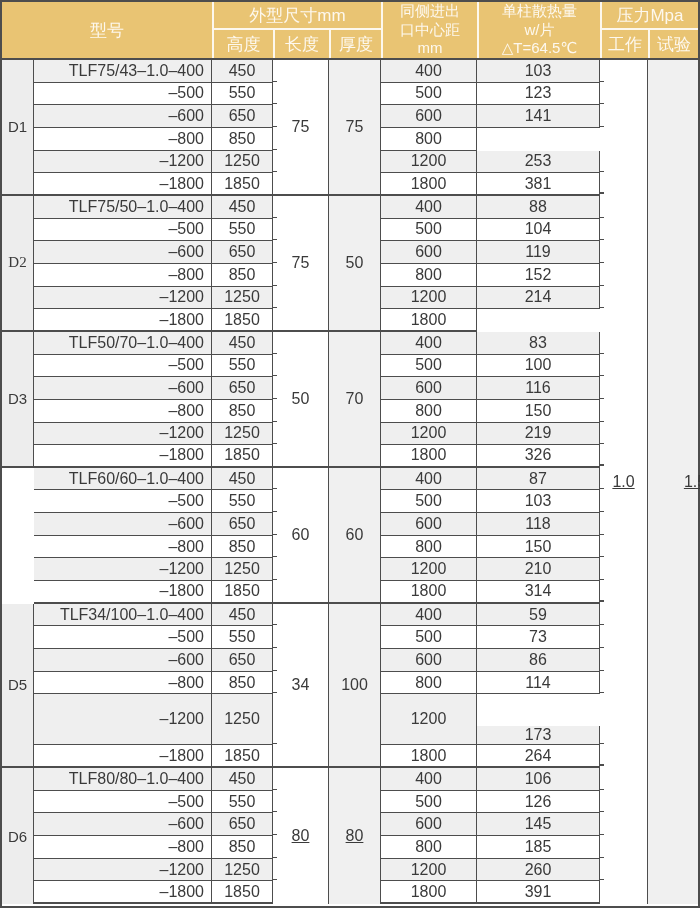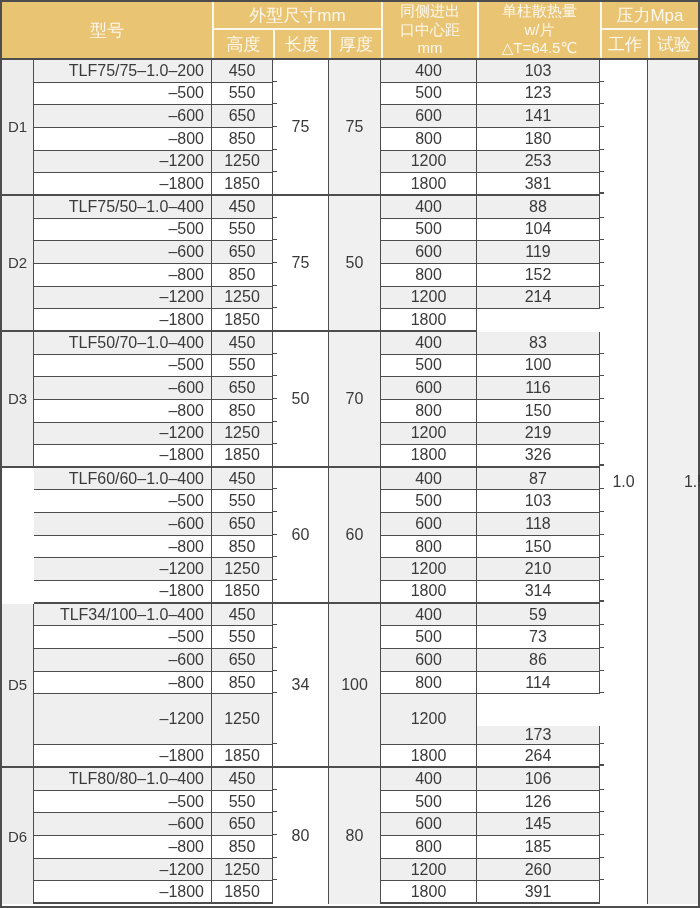--- a/index.html
+++ b/index.html
@@ -80,21 +80,21 @@
     overflow:visible;
   }
   .cell.gray{background:var(--stripe);}
   .cell.white{background:var(--white);}
   .group-cell{background:var(--group-bg);font-size:15px;border-bottom:2px solid var(--line);}
   .group-cell.last-group{border-bottom:none;}
   .model-cell{justify-content:flex-end;padding-right:7px;}
   .merged-cell.white-bg{background:var(--white);}
   .merged-cell.gray-bg{background:var(--merged-gray);}
   .group-end{border-bottom-width:2px;}
-  .no-bottom{border-bottom:none;}
+  .no-bottom{border-bottom:none;text-decoration:underline;}
   .no-right{border-right:none;padding-left:44px;}
   
   .tick-r::after{
     content:"";
     position:absolute;
     left:100%;
     bottom:0;
     width:5px;
     height:1px;
     background:var(--line);
@@ -123,47 +123,46 @@
       <span>w/片</span>
       <span>△T=64.5℃</span>
     </div>
     <div class="hcell pressure-head bl bb">压力Mpa</div>
     <div class="hcell work-head bl">工作</div>
     <div class="hcell test-head bl">试验</div>
   </div>
 
   <div class="data-grid" id="data-grid">
       <div class="cell group-cell" style="grid-area: 1 / 1 / span 6;">D1</div>
-      <div class="cell model-cell gray" style="grid-area: 1 / 2;">TLF75/75–1.0–200</div>
+      <div class="cell model-cell gray" style="grid-area: 1 / 2;">TLF75/43–1.0–400</div>
       <div class="cell gray tick-r" style="grid-area: 1 / 3;">450</div>
       <div class="cell gray" style="grid-area: 1 / 6;">400</div>
       <div class="cell gray tick-r" style="grid-area: 1 / 7;">103</div>
       <div class="cell model-cell white" style="grid-area: 2 / 2;">–500</div>
       <div class="cell white tick-r" style="grid-area: 2 / 3;">550</div>
       <div class="cell white" style="grid-area: 2 / 6;">500</div>
       <div class="cell white tick-r" style="grid-area: 2 / 7;">123</div>
       <div class="cell model-cell gray" style="grid-area: 3 / 2;">–600</div>
       <div class="cell gray tick-r" style="grid-area: 3 / 3;">650</div>
       <div class="cell gray" style="grid-area: 3 / 6;">600</div>
       <div class="cell gray tick-r" style="grid-area: 3 / 7;">141</div>
       <div class="cell model-cell white" style="grid-area: 4 / 2;">–800</div>
       <div class="cell white tick-r" style="grid-area: 4 / 3;">850</div>
       <div class="cell white" style="grid-area: 4 / 6;">800</div>
-      <div class="cell white tick-r" style="grid-area: 4 / 7;">180</div>
       <div class="cell model-cell gray" style="grid-area: 5 / 2;">–1200</div>
       <div class="cell gray tick-r" style="grid-area: 5 / 3;">1250</div>
       <div class="cell gray" style="grid-area: 5 / 6;">1200</div>
       <div class="cell gray tick-r" style="grid-area: 5 / 7;">253</div>
       <div class="cell model-cell white group-end" style="grid-area: 6 / 2;">–1800</div>
       <div class="cell white group-end" style="grid-area: 6 / 3;">1850</div>
       <div class="cell white group-end" style="grid-area: 6 / 6;">1800</div>
       <div class="cell white group-end tick-r" style="grid-area: 6 / 7;">381</div>
       <div class="cell merged-cell white-bg group-end" style="grid-area: 1 / 4 / span 6;">75</div>
       <div class="cell merged-cell gray-bg group-end" style="grid-area: 1 / 5 / span 6;">75</div>
-      <div class="cell group-cell" style="grid-area: 7 / 1 / span 6;">D2</div>
+      <div class="cell group-cell" style="grid-area: 7 / 1 / span 6; font-family: Liberation Serif, serif;">D2</div>
       <div class="cell model-cell gray" style="grid-area: 7 / 2;">TLF75/50–1.0–400</div>
       <div class="cell gray tick-r" style="grid-area: 7 / 3;">450</div>
       <div class="cell gray" style="grid-area: 7 / 6;">400</div>
       <div class="cell gray tick-r" style="grid-area: 7 / 7;">88</div>
       <div class="cell model-cell white" style="grid-area: 8 / 2;">–500</div>
       <div class="cell white tick-r" style="grid-area: 8 / 3;">550</div>
       <div class="cell white" style="grid-area: 8 / 6;">500</div>
       <div class="cell white tick-r" style="grid-area: 8 / 7;">104</div>
       <div class="cell model-cell gray" style="grid-area: 9 / 2;">–600</div>
       <div class="cell gray tick-r" style="grid-area: 9 / 3;">650</div>

